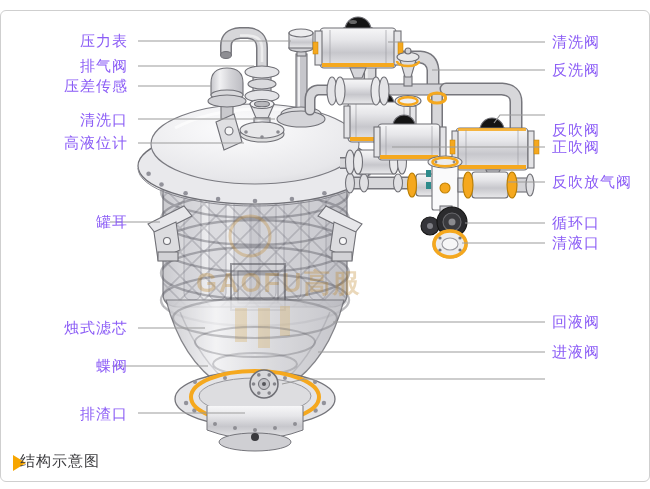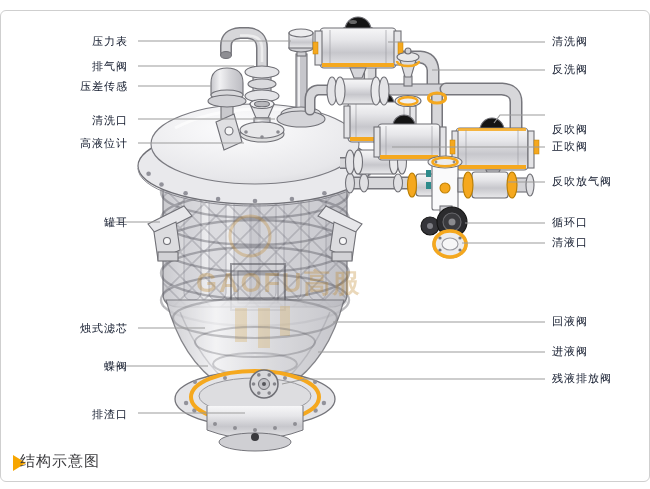--- a/index.html
+++ b/index.html
@@ -1,23 +1,23 @@
 <!DOCTYPE html>
 <html><head>
 <meta charset="utf-8">
 <style>
   html,body{margin:0;padding:0;background:#fff;}
   .stage{position:relative;width:650px;height:489px;background:#ffffff;overflow:hidden;
          font-family:"Liberation Sans","DejaVu Sans",sans-serif;}
   .frame-border{position:absolute;left:0px;top:10px;width:648px;height:470px;
                 border:1px solid #cfcfcf;border-radius:6px;pointer-events:none;}
   .diagram-svg{position:absolute;left:0;top:0;}
-  .lbl{position:absolute;font-size:11px;line-height:20px;color:#0f172a;letter-spacing:1px;white-space:nowrap;}
+  .lbl{position:absolute;font-size:15px;line-height:20px;color:#8b5cf6;letter-spacing:1px;white-space:nowrap;}
   .lbl.left{width:112px;left:16px;text-align:right;}
-  .lbl.right{left:552px;text-align:left;font-family:Liberation Mono, monospace;}
+  .lbl.right{left:552px;text-align:left;}
   .caption{position:absolute;left:20px;top:452px;font-size:15px;color:#3a3a3d;letter-spacing:1px;}
   .caption-arrow{position:absolute;left:13px;top:455px;width:0;height:0;
                  border-left:13px solid #f7a600;border-top:8px solid transparent;border-bottom:8px solid transparent;}
 </style>
 </head>
 <body>
 
 <div class="stage">
 
   <svg class="diagram-svg" width="650" height="489" viewBox="0 0 650 489">
@@ -405,19 +405,18 @@
 
   <div class="lbl right" style="top:32px">清洗阀</div>
   <div class="lbl right" style="top:60px">反洗阀</div>
   <div class="lbl right" style="top:120px">反吹阀</div>
   <div class="lbl right" style="top:137px">正吹阀</div>
   <div class="lbl right" style="top:172px">反吹放气阀</div>
   <div class="lbl right" style="top:213px">循环口</div>
   <div class="lbl right" style="top:233px">清液口</div>
   <div class="lbl right" style="top:312px">回液阀</div>
   <div class="lbl right" style="top:342px">进液阀</div>
-  <div class="lbl right" style="top:369px">残液排放阀</div>
 
   <span class="caption-arrow"></span>
   <div class="caption">结构示意图</div>
 
   <div class="frame-border"></div>
 </div>
 
 </body></html>

